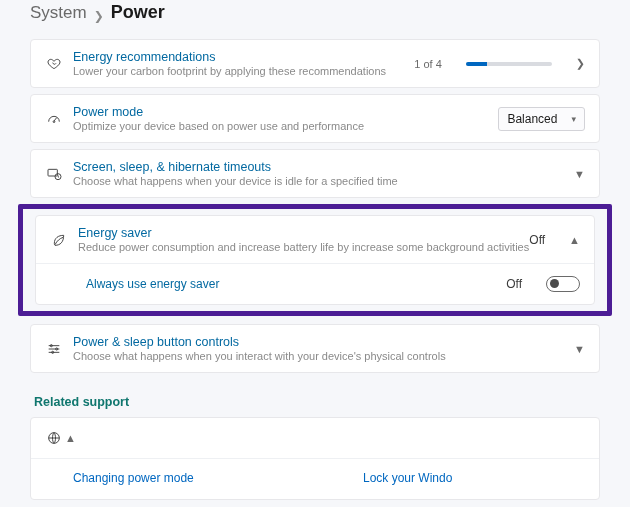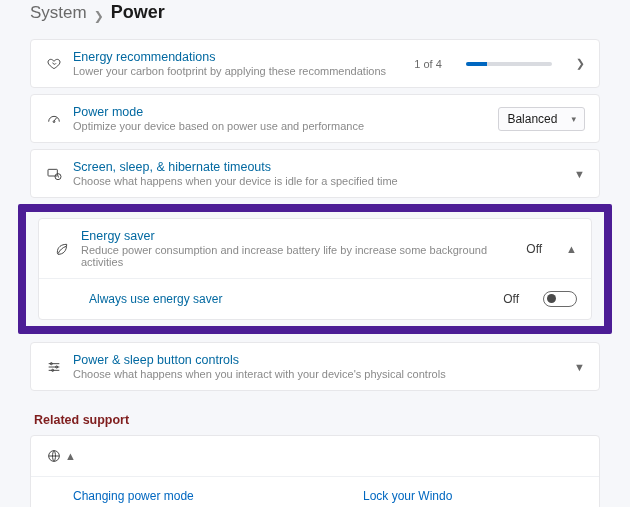--- a/index.html
+++ b/index.html
@@ -19,25 +19,25 @@
   .right { display: flex; align-items: center; gap: 24px; }
   .counter { font-size: 11px; color: #6a6a6a; }
   .prog { width: 86px; height: 4px; background: #d9dbe0; border-radius: 2px; position: relative; overflow: hidden; }
   .prog .fill { height: 100%; background: #0067c0; width: 25%; }
   .chev-r, .chev-d, .chev-u { color: #6a6a6a; font-size: 11px; }
   .dropdown { border: 1px solid #d3d3d8; border-radius: 3px; background: #fbfbfd; height: 24px; min-width: 82px; display: flex; align-items: center; padding: 0 8px; gap: 14px; font-size: 12px; cursor: pointer; }
   .dropdown .dd-chev { font-size: 9px; color: #6a6a6a; margin-left: auto; }
   .status { font-size: 12px; color: #3b3b3b; }
   .toggle { width: 34px; height: 16px; border: 1.3px solid #6a6a6a; border-radius: 10px; position: relative; background: #fff; cursor: pointer; }
   .toggle .knob { width: 9px; height: 9px; background: #4b4b4b; border-radius: 50%; position: absolute; left: 3px; top: 2px; }
-  .hl { border: 8px solid #4c1d95; border-radius: 2px; margin: 4px 6px 8px 6px; padding: 2px 0; }
+  .hl { border: 5px solid #4c1d95; border-radius: 2px; margin: 4px 6px 8px 6px; padding: 2px 0; }
   .hl .card { margin: 4px 12px; }
   .subrow { border-top: 1px solid #eef0f3; padding: 12px 14px 12px 42px; display: flex; align-items: center; }
   .subrow .ttl { font-size: 12px; }
-  .section-title { font-size: 12.5px; font-weight: 600; color: #7f1d1d; padding: 16px 18px 8px 22px; }
+  .section-title { font-size: 12.5px; font-weight: 600; color: #0f766e; padding: 16px 18px 8px 22px; }
   .help-card { background: #fff; border: 1px solid #e7e7ea; border-radius: 4px; margin: 0 18px 6px 18px; }
   .help-row { display: flex; align-items: center; padding: 12px 14px 12px 12px; }
   .links { border-top: 1px solid #eef0f3; padding: 12px 14px 14px 42px; display: flex; }
   .links .col { display: flex; flex-direction: column; gap: 10px; }
   .links a { font-size: 12px; color: #0067c0; text-decoration: none; cursor: pointer; }
   .col1 { width: 290px; }
 </style>
 </head>
 <body>
 

